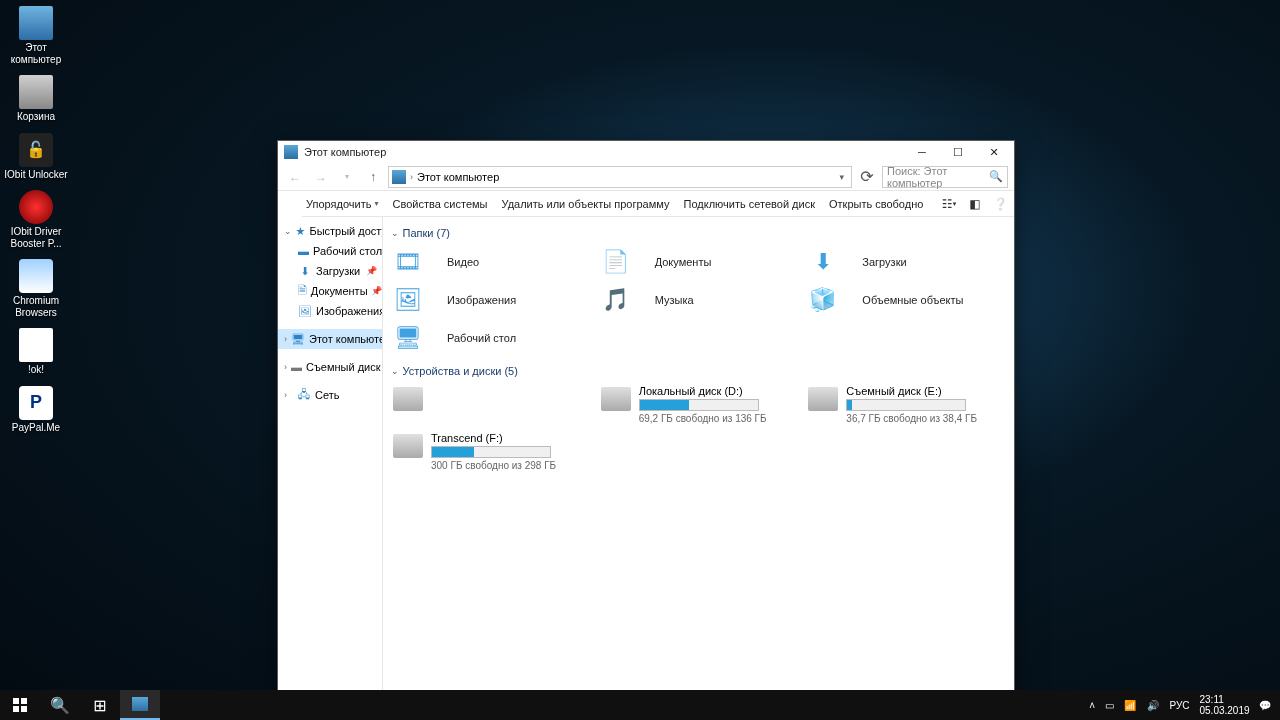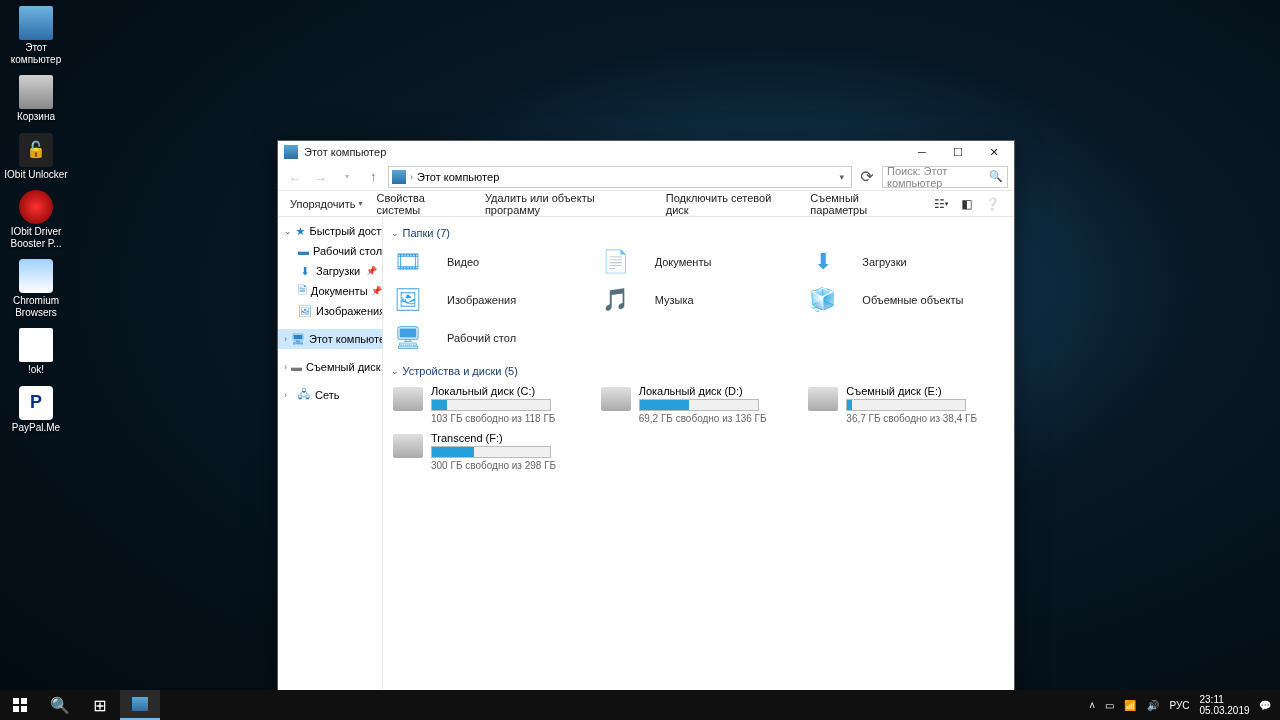--- a/index.html
+++ b/index.html
@@ -29,21 +29,21 @@
 
 .addrbar { height:28px; background:#fff; display:flex; align-items:center; padding:0 6px; gap:4px; border-bottom:1px solid #e6e6e6; }
 .navbtn { width:22px; height:22px; display:flex; align-items:center; justify-content:center; color:#555; cursor:pointer; font-size:12px; }
 .navbtn.dis { color:#bbb; cursor:default; }
 .addrbox { flex:1; height:22px; border:1px solid #ccc; display:flex; align-items:center; padding:0 3px; font-size:11px; gap:4px; }
 .addrbox .drop { margin-left:auto; color:#666; font-size:9px; padding:0 4px; }
 .refbtn { width:22px; height:22px; display:flex; align-items:center; justify-content:center; color:#555; cursor:pointer; }
 .searchbox { width:126px; height:22px; border:1px solid #ccc; display:flex; align-items:center; padding:0 4px; font-size:11px; color:#888; }
 .searchbox .mag { margin-left:auto; }
 
-.toolbar { height:26px; background:#fff; display:flex; align-items:center; padding:0 12px; gap:14px; font-size:11px; color:#222; border-bottom:1px solid #e6e6e6; }
+.toolbar { height:26px; background:#fff; display:flex; align-items:center; padding:0 4px; gap:14px; font-size:11px; color:#222; border-bottom:1px solid #e6e6e6;margin-left:24px; }
 .tbitm { display:flex; align-items:center; gap:3px; cursor:pointer; }
 .tbitm .chev{ font-size:8px; color:#666;}
 .tbright { margin-left:auto; display:flex; gap:8px; }
 .tbico { width:18px; height:18px; display:flex; align-items:center; justify-content:center; font-size:12px; color:#333; cursor:pointer; }
 
 .body { flex:1; display:flex; min-height:0; }
 .sidebar { width:105px; border-right:1px solid #e6e6e6; padding:4px 0; font-size:11px; overflow:hidden; }
 .srow { display:flex; align-items:center; gap:4px; height:20px; padding-left:6px; cursor:pointer; white-space:nowrap; }
 .srow .exp{ width:9px; font-size:9px; color:#666; }
 .srow .sic{ width:14px; height:14px; display:flex; align-items:center; justify-content:center; font-size:11px; }
@@ -151,21 +151,21 @@
     <div class="tbitm">
         <span>Свойства системы</span>
       </div>
     <div class="tbitm">
         <span>Удалить или объекты программу</span>
       </div>
     <div class="tbitm">
         <span>Подключить сетевой диск</span>
       </div>
     <div class="tbitm">
-        <span>Съемный параметры</span>
+        <span>Открыть свободно</span>
       </div>
     <div class="tbright">
       <div class="tbico">☷<span style="font-size:7px">▾</span></div>
       <div class="tbico">◧</div>
       <div class="tbico" style="color:#0066cc">❔</div>
     </div>
   </div>
 
   <div class="body">
     <div class="sidebar">
@@ -248,27 +248,20 @@
           </div>
         </div>
 
       <div class="grphdr">
           <span class="chev">⌄</span>
           <span>Устройства и диски (5)</span>
         </div>
       <div class="grid" id="drives-grid">
           <div class="ditem">
             <div class="dico"></div>
-            <div class="dinfo">
-              <div class="dnm">Локальный диск (C:)</div>
-              <div class="dbar">
-                <div class="fill" style="width:13%"></div>
-              </div>
-              <div class="dfree">103 ГБ свободно из 118 ГБ</div>
-            </div>
           </div>
           <div class="ditem">
             <div class="dico"></div>
             <div class="dinfo">
               <div class="dnm">Локальный диск (D:)</div>
               <div class="dbar">
                 <div class="fill" style="width:42%"></div>
               </div>
               <div class="dfree">69,2 ГБ свободно из 136 ГБ</div>
             </div>

